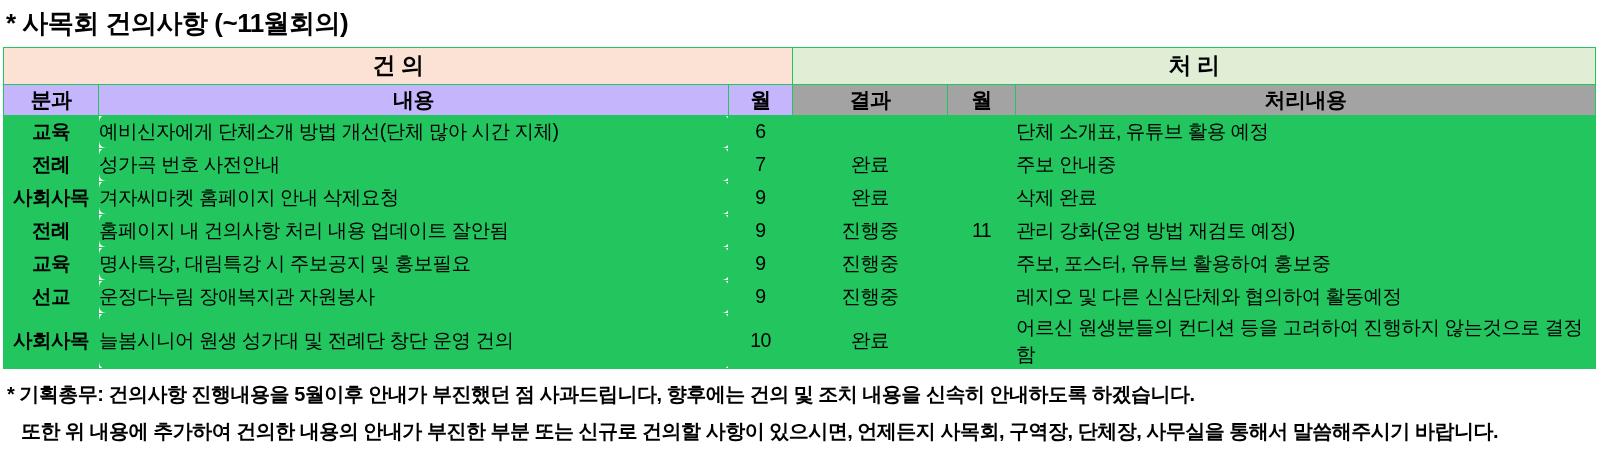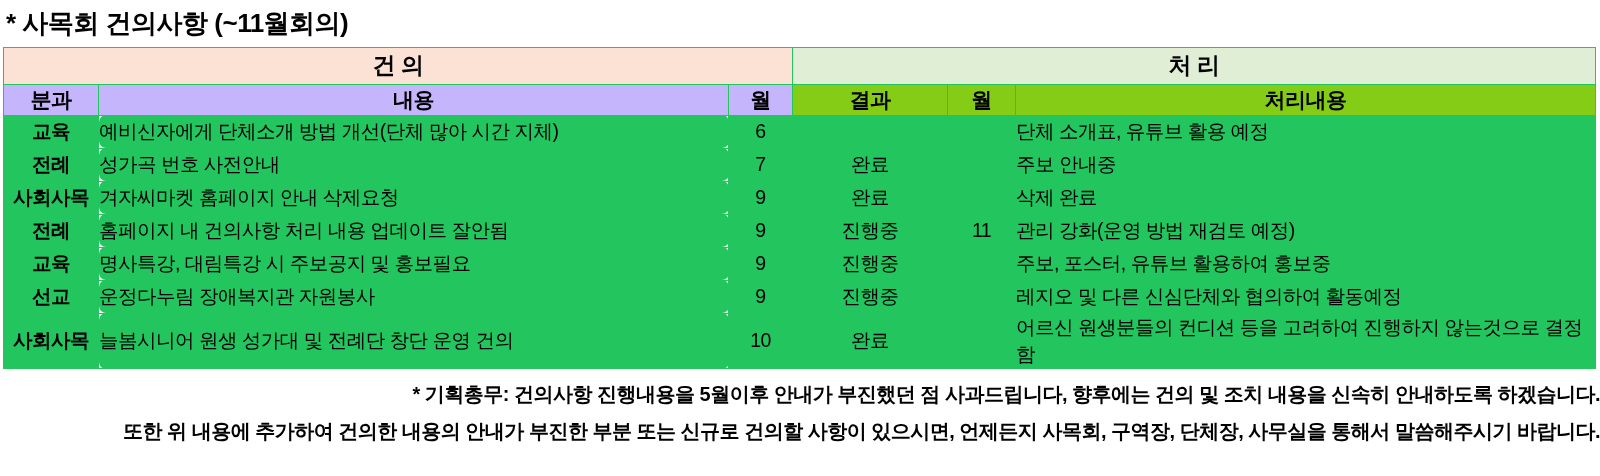--- a/index.html
+++ b/index.html
@@ -43,39 +43,38 @@
   }
   th.group.suggest { background: #fbe2d5; }
   th.group.process { background: #dfeed5; }
   th.col {
     height: 30px;
     font-size: 21px;
     font-weight: 700;
     text-align: center;
   }
   th.col.suggest { background: #c4b5fd; }
-  th.col.process { background: #84cc16; }
+  th.col.process { background: #a3a3a3; }
   td {
     height: 32px;
     font-size: 19.5px;
     background: #22c55e;
     vertical-align: middle;
   }
   tr.tall td { height: 54px; }
   td.dept   { font-weight: 700; text-align: center; }
   td.content{ text-align: left; padding: 0 6px 0 8px; border-radius: 7px; }
   td.month  { text-align: center; }
   td.result { text-align: center; }
   td.action { text-align: left; padding: 0 6px 0 8px; line-height: 1.4; }
   .footer {
     margin: 7px 0 0 7px;
     font-size: 20px;
     font-weight: 700;
     letter-spacing: -0.5px;
-    text-align: right;
   }
   .footer .line { line-height: 1.85; }
   .footer .line2 { padding-left: 14px; }
 </style>
 </head>
 <body>
 
 <div class="page">
 
   <div class="title">* 사목회 건의사항 (~11월회의)</div>

